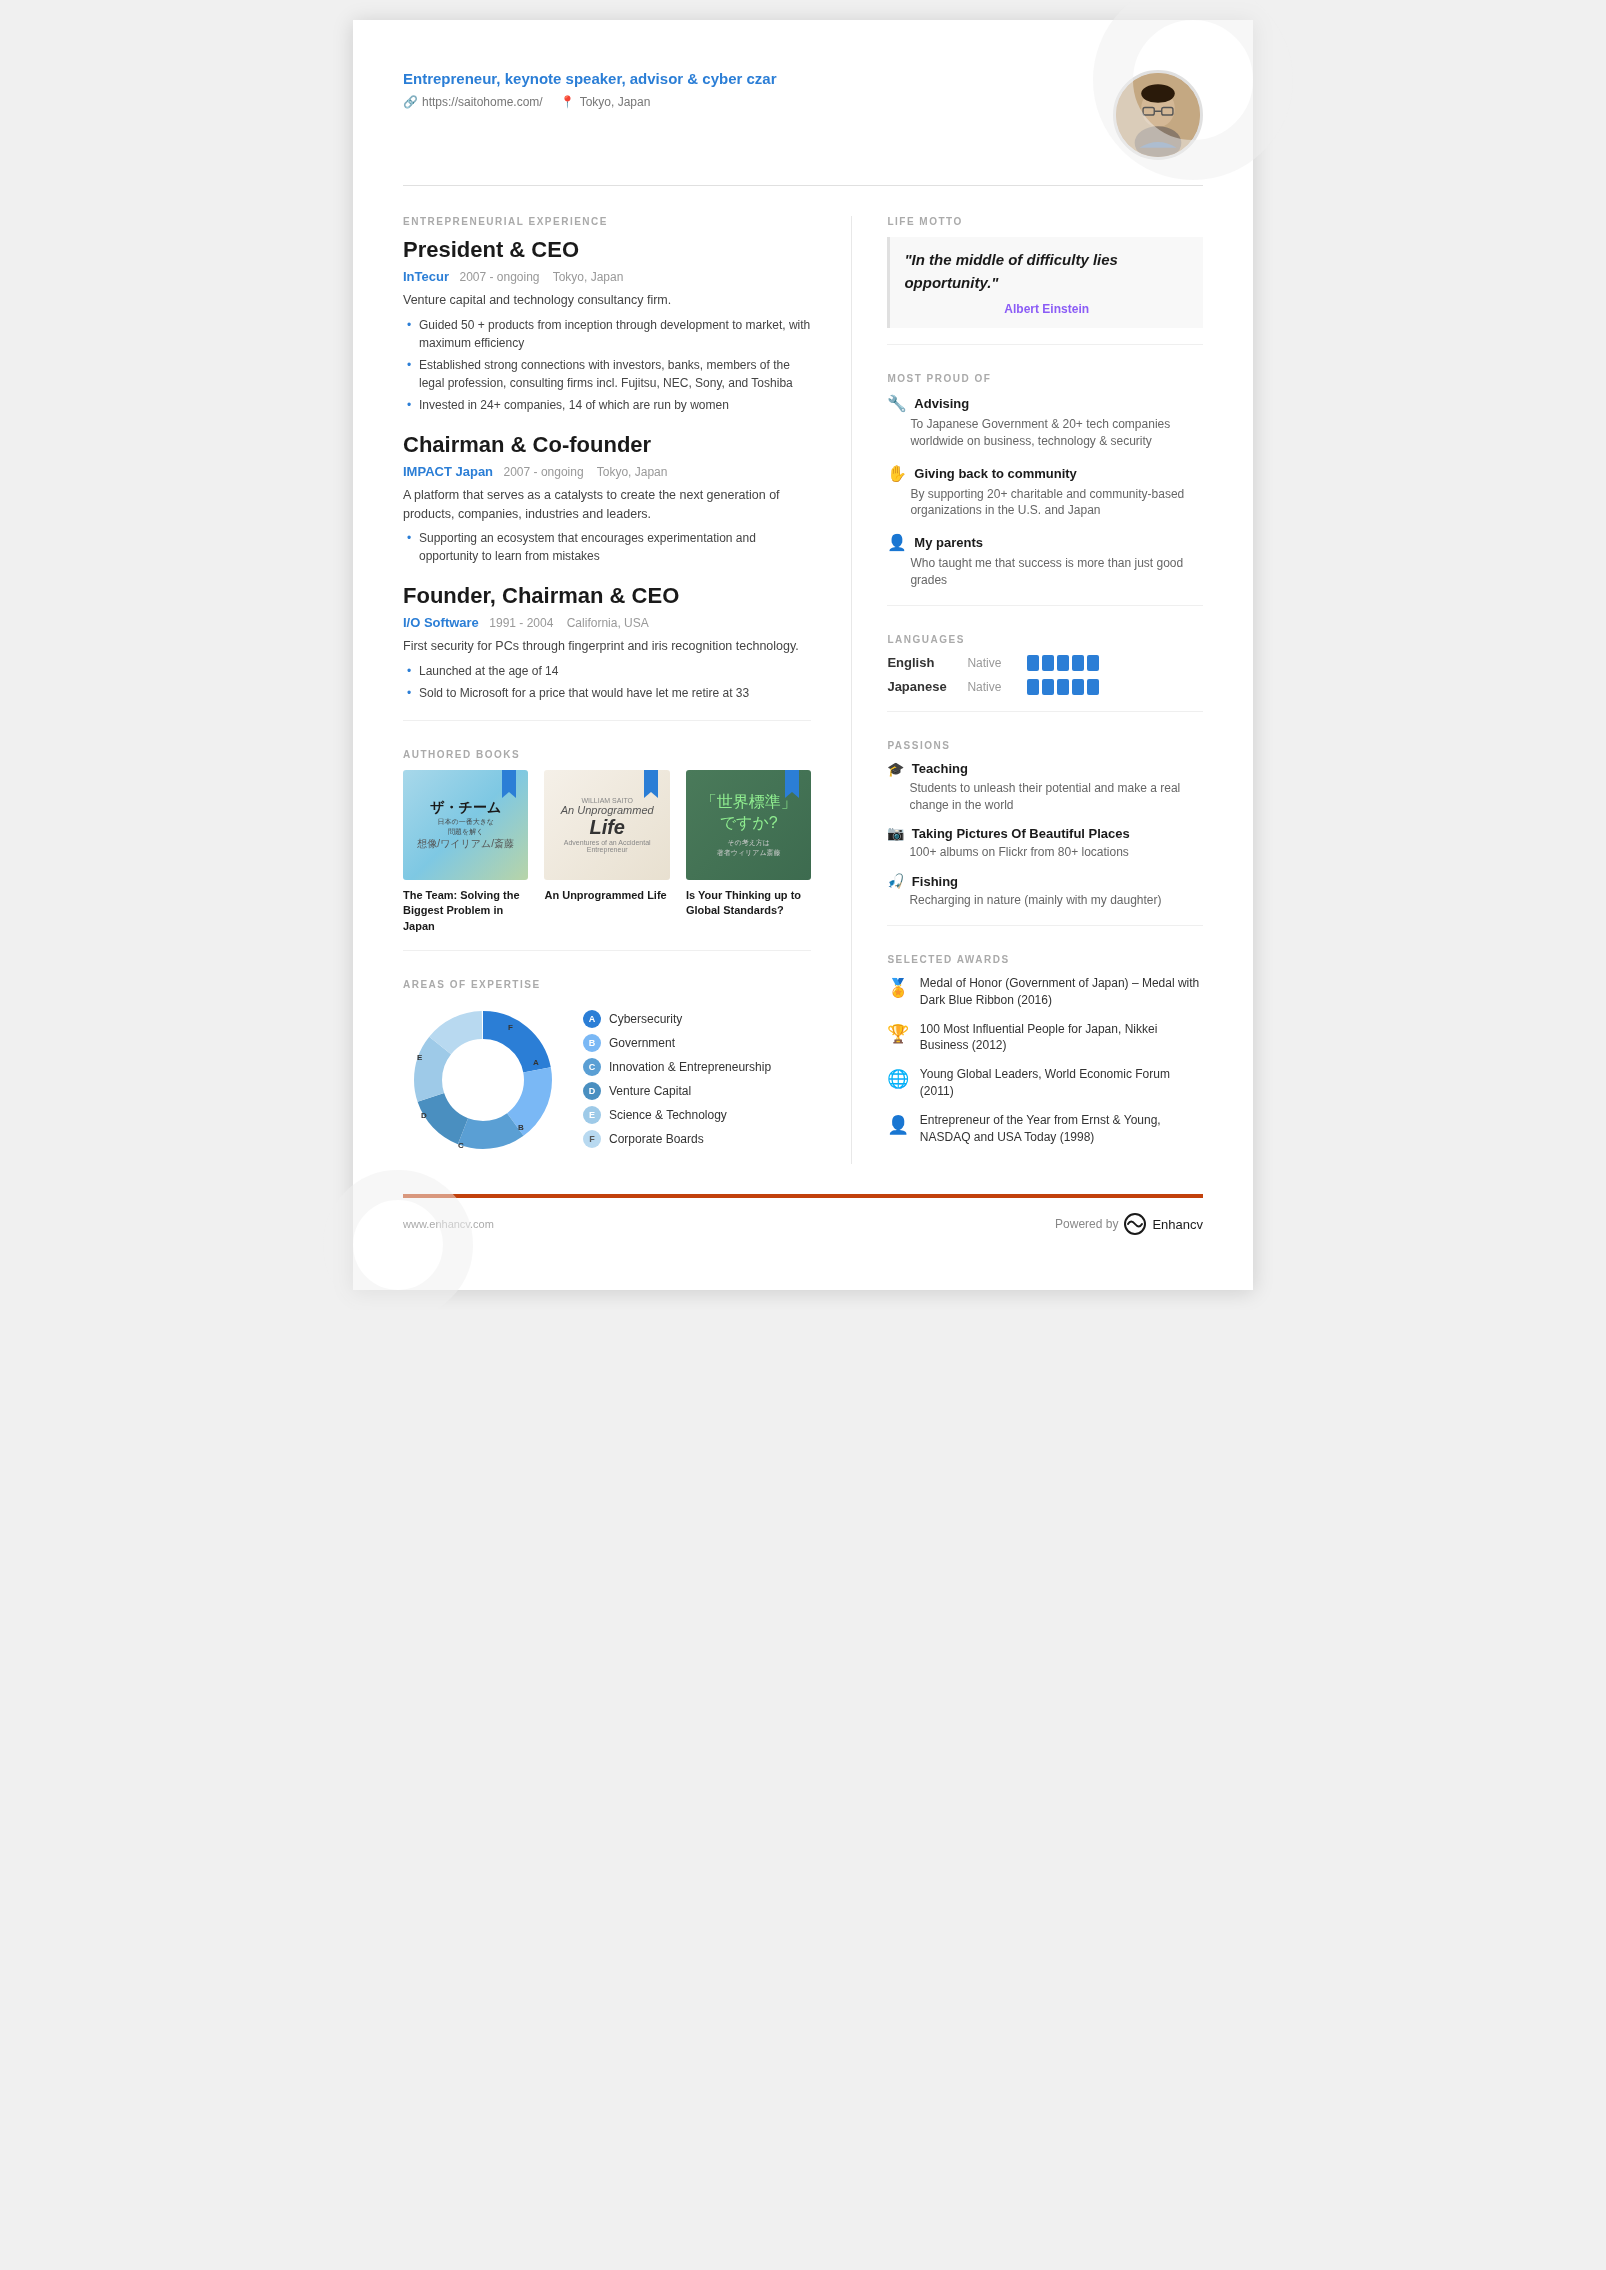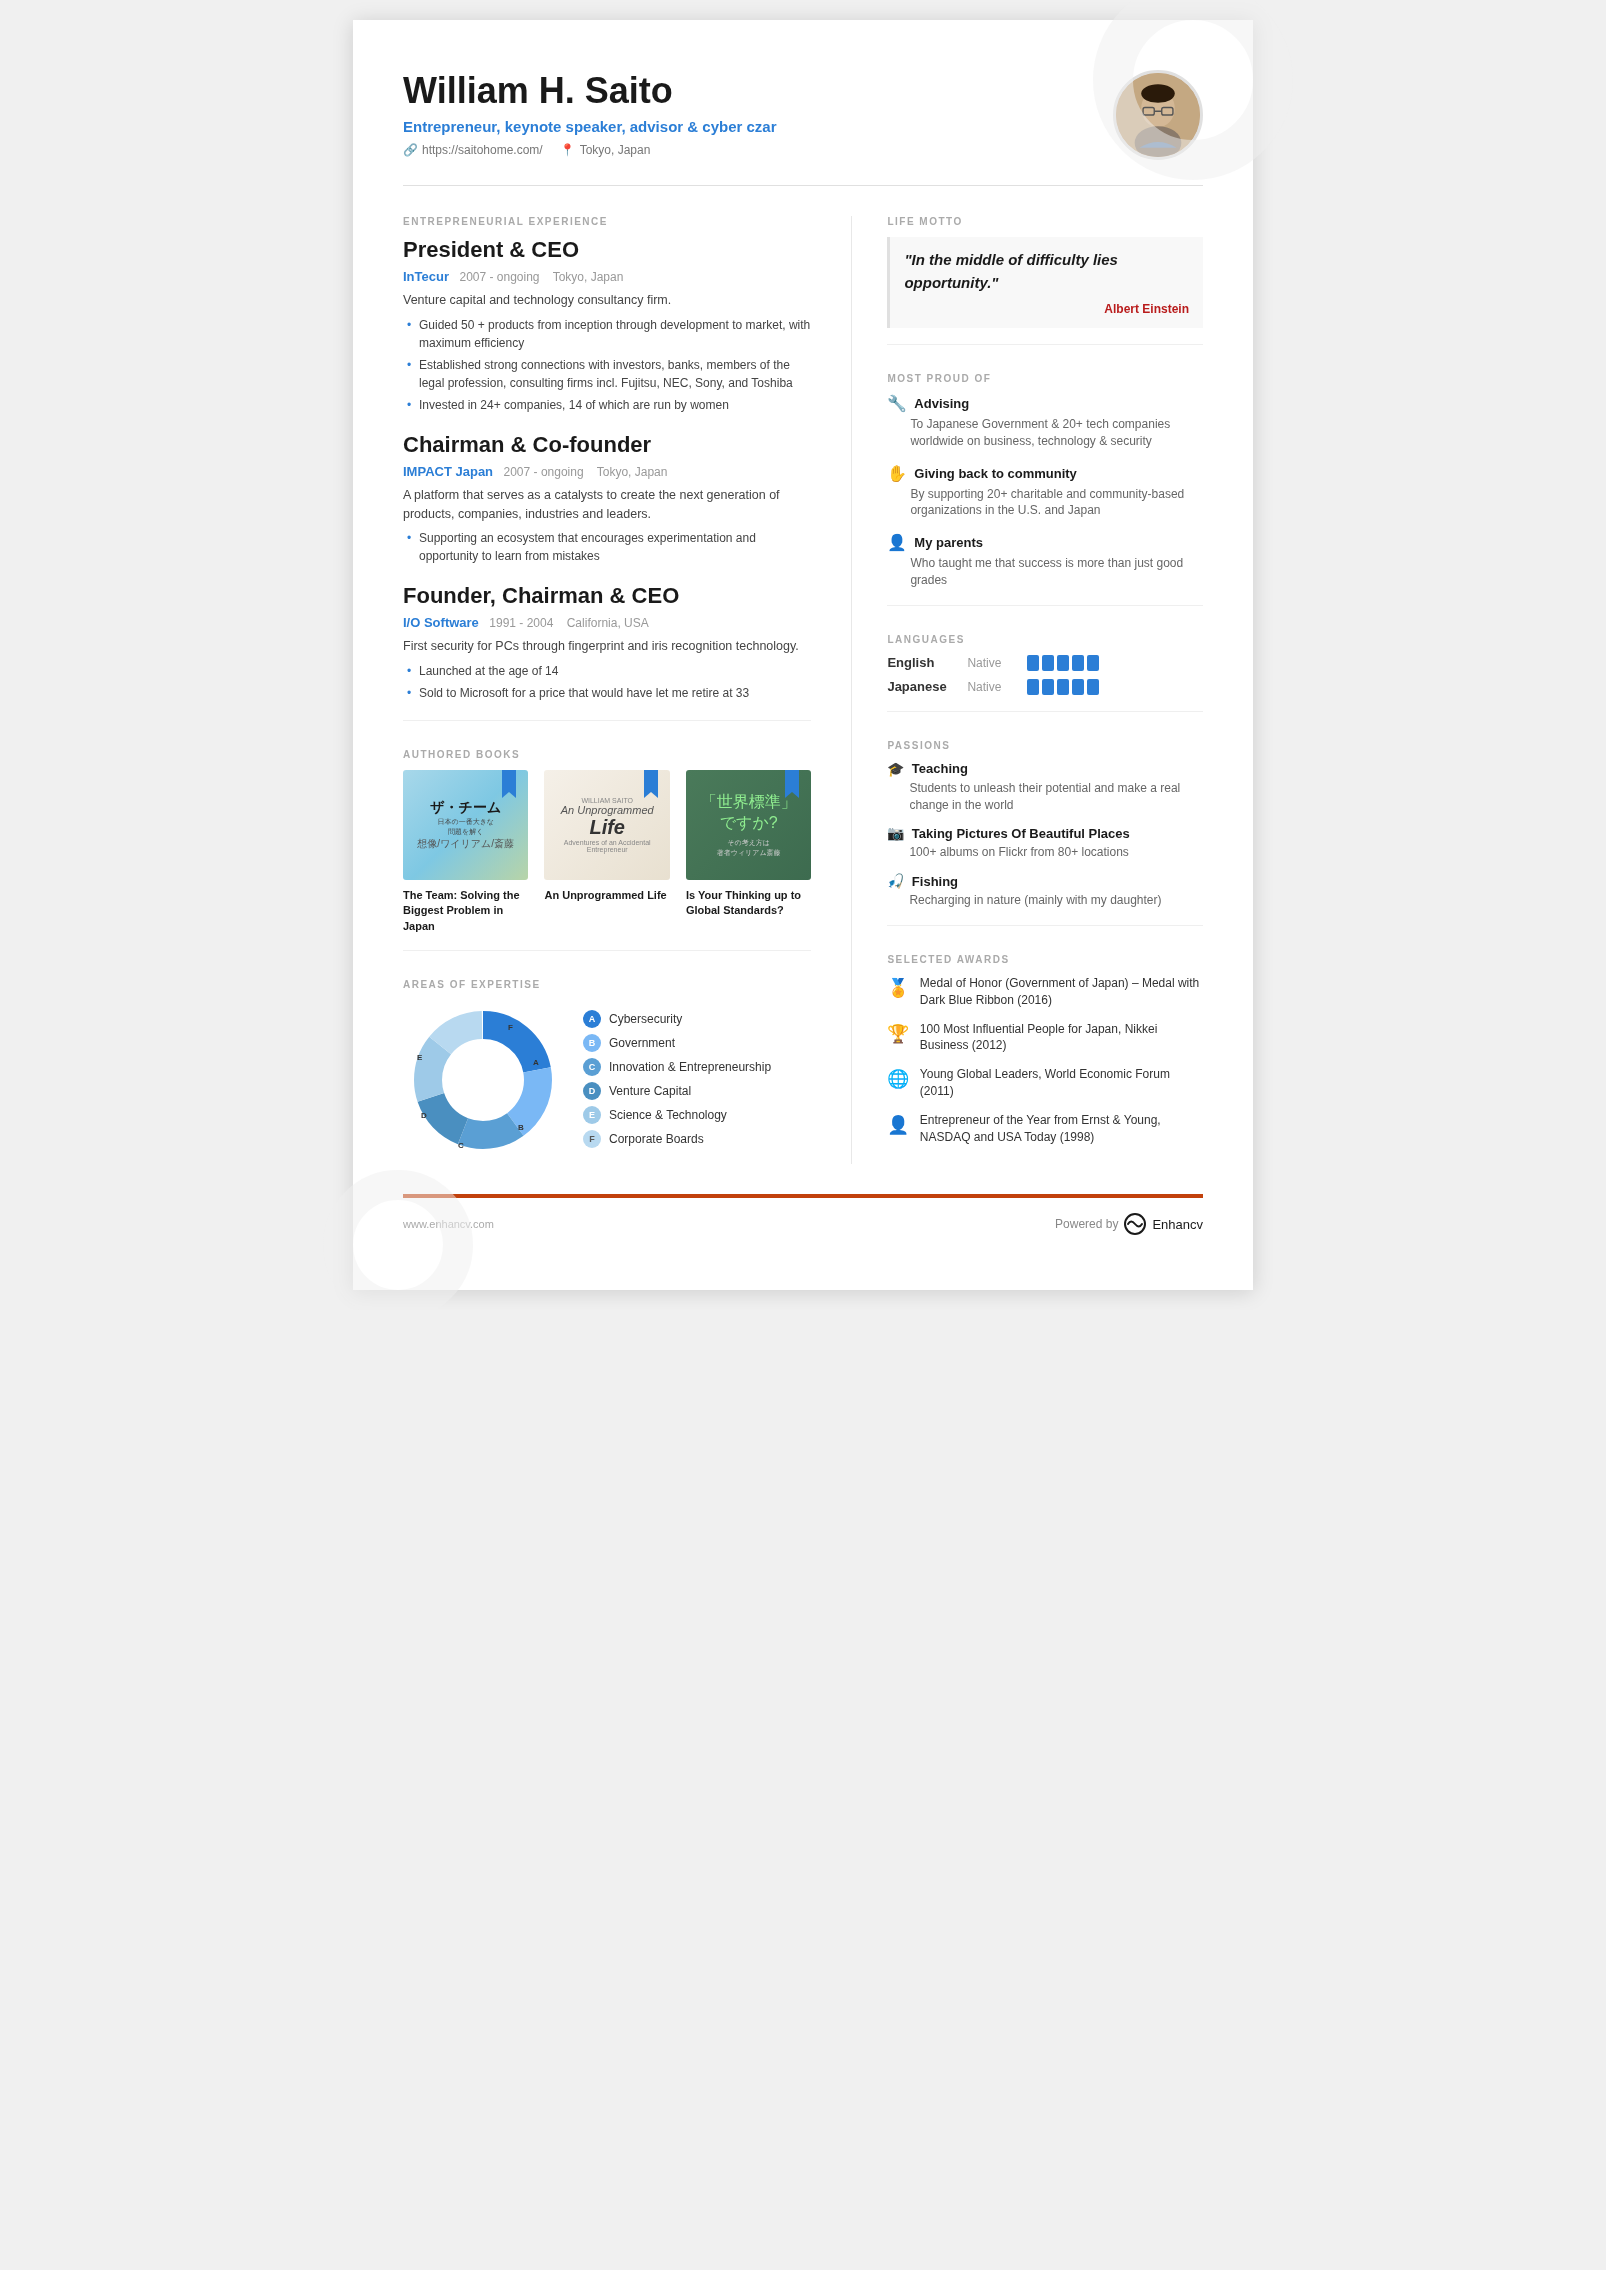--- a/index.html
+++ b/index.html
@@ -215,23 +215,23 @@
       margin-bottom: 6px;
     }
     .motto-text {
       font-size: 15px;
       font-style: italic;
       font-weight: 700;
       color: #1a1a1a;
       line-height: 1.5;
     }
     .motto-author {
-      text-align: right;
+      text-align: center;
       font-size: 12px;
-      color: #b91c1c;
+      color: #8b5cf6;
       font-weight: 600;
       margin-top: 8px;
     }
     .proud-item { margin-bottom: 14px; }
     .proud-heading {
       display: flex;
       align-items: center;
       gap: 7px;
       font-size: 13px;
       font-weight: 700;
@@ -346,21 +346,20 @@
   </style>
 </head>
 <body>
 
 <div class="resume">
   <div class="deco-circle-top"></div>
   <div class="deco-circle-bottom"></div>
 
   <div class="header">
     <div class="header-left">
-      <div class="header-name">William H. Saito</div>
       <div class="header-title">Entrepreneur, keynote speaker, advisor &amp; cyber czar</div>
       <div class="header-meta">
         <span>
           <span>🔗</span>
           <span>https://saitohome.com/</span>
         </span>
         <span>
           <span>📍</span>
           <span>Tokyo, Japan</span>
         </span>

